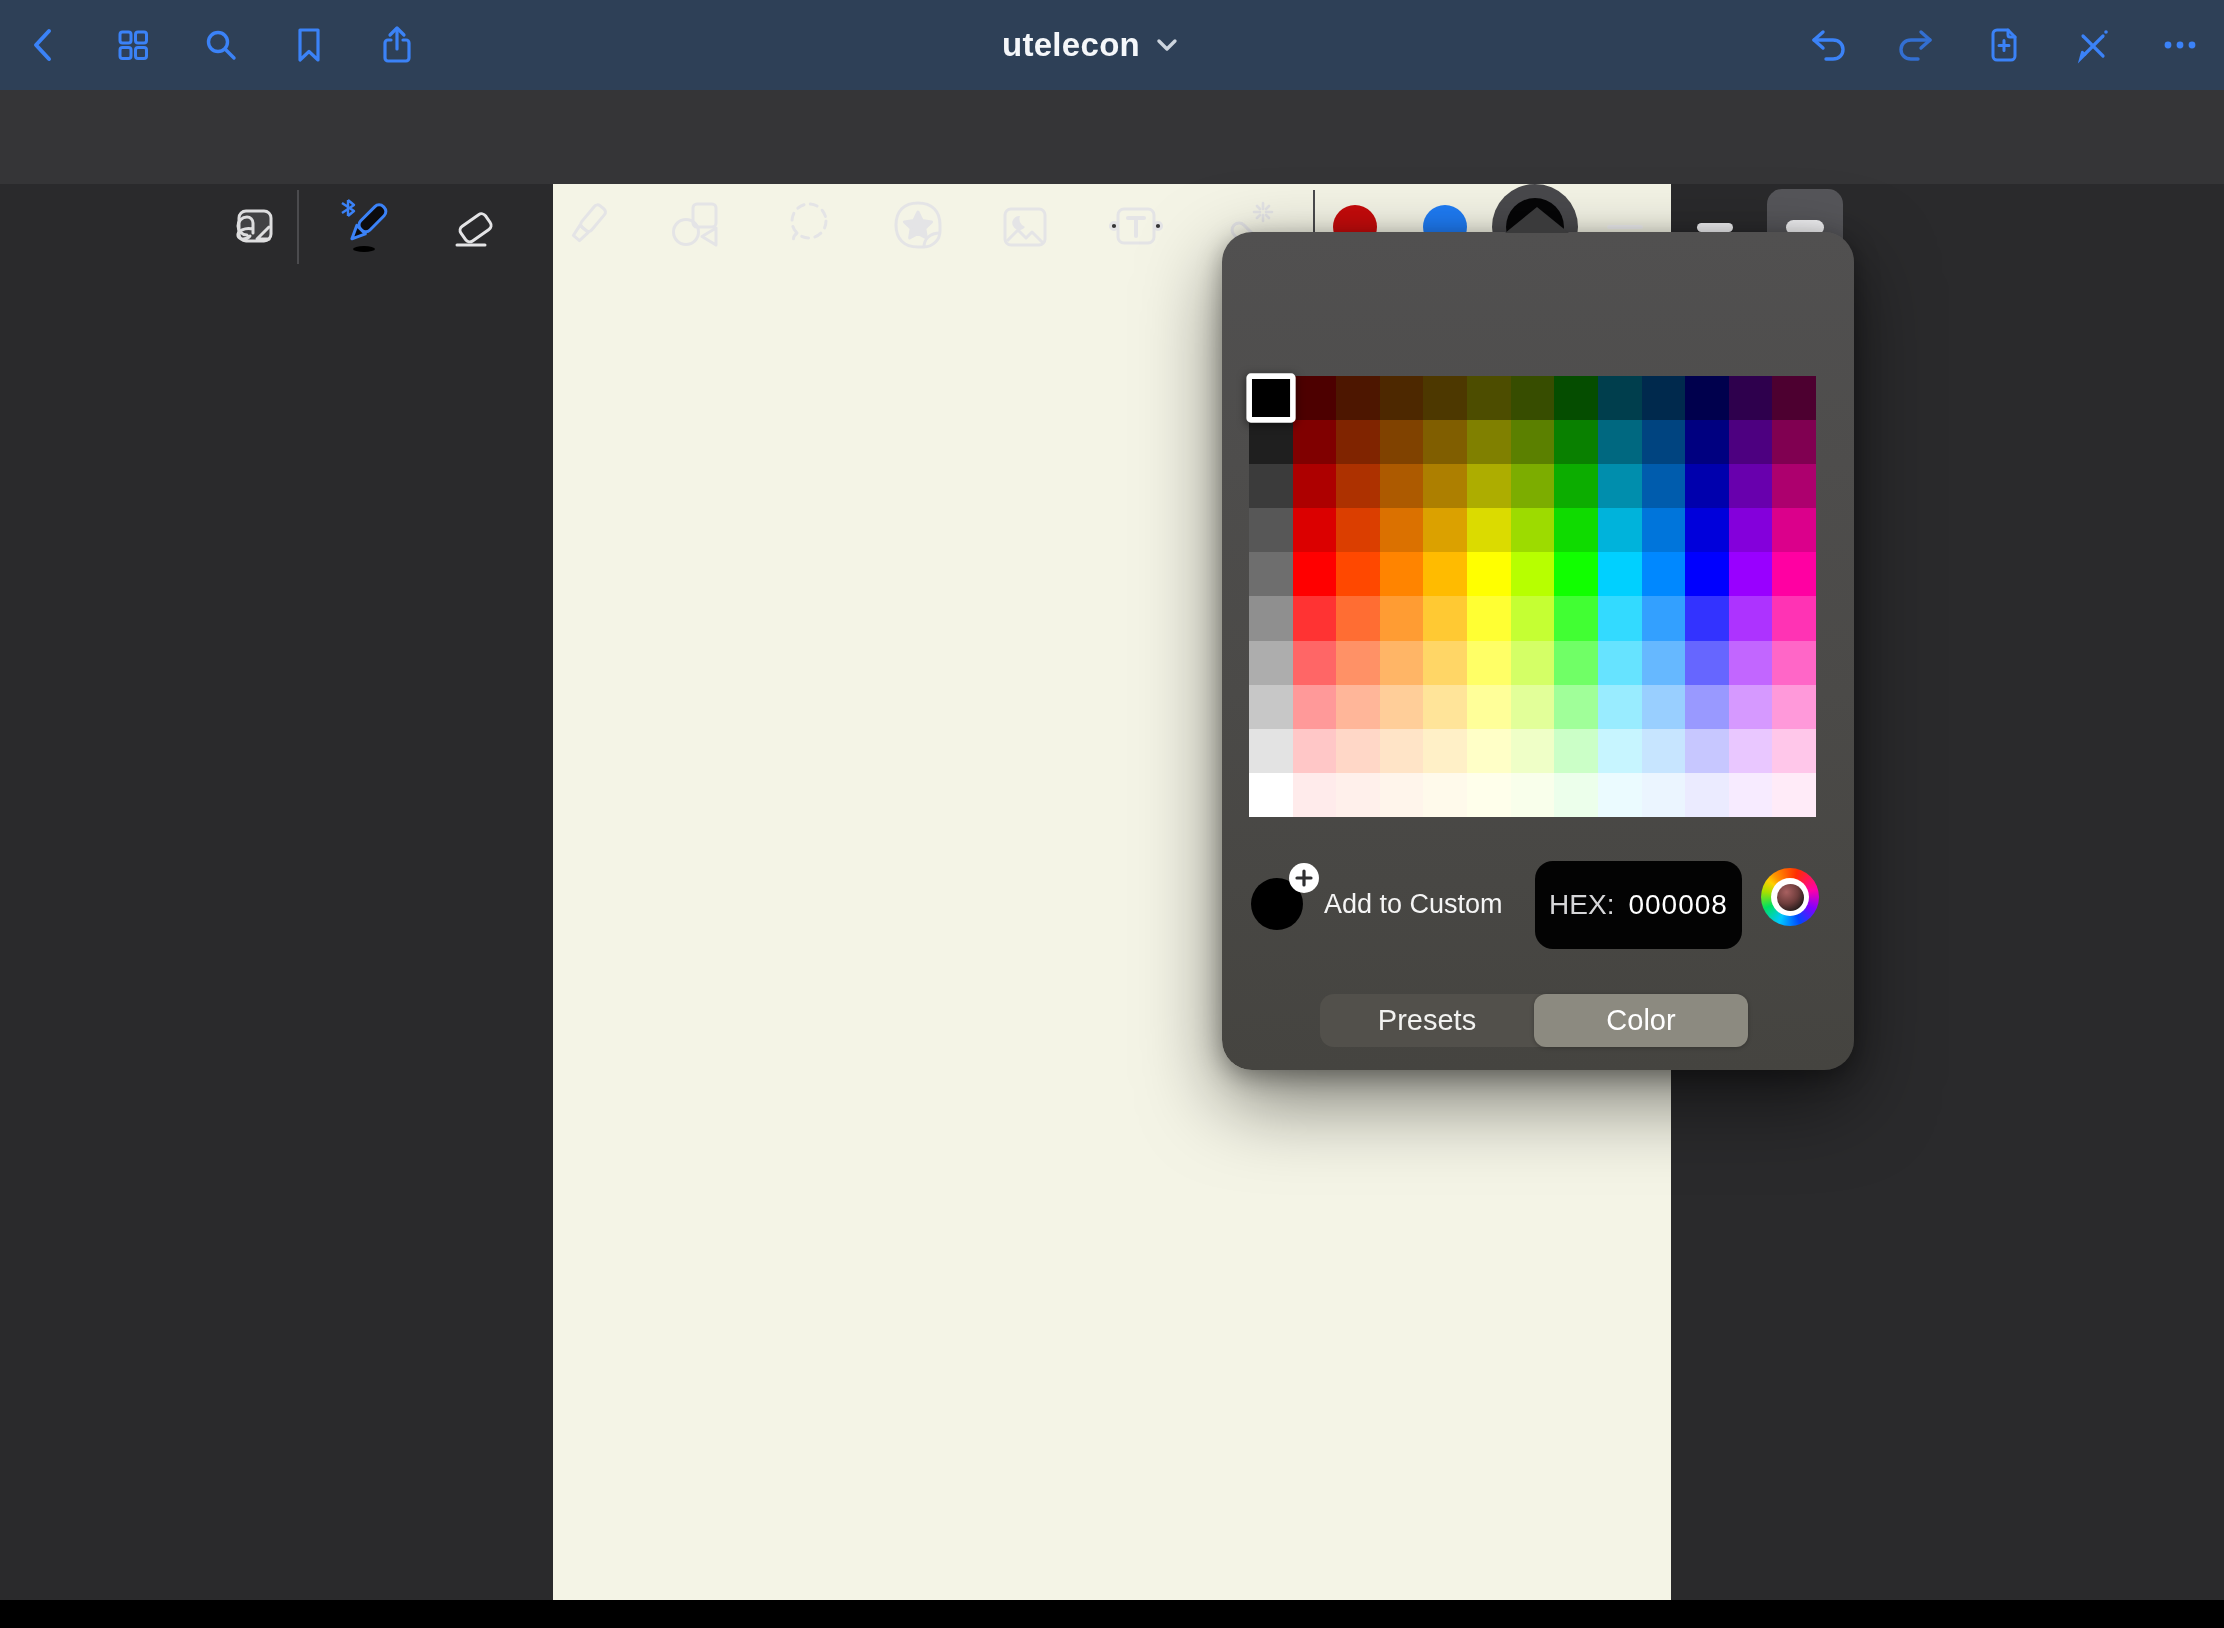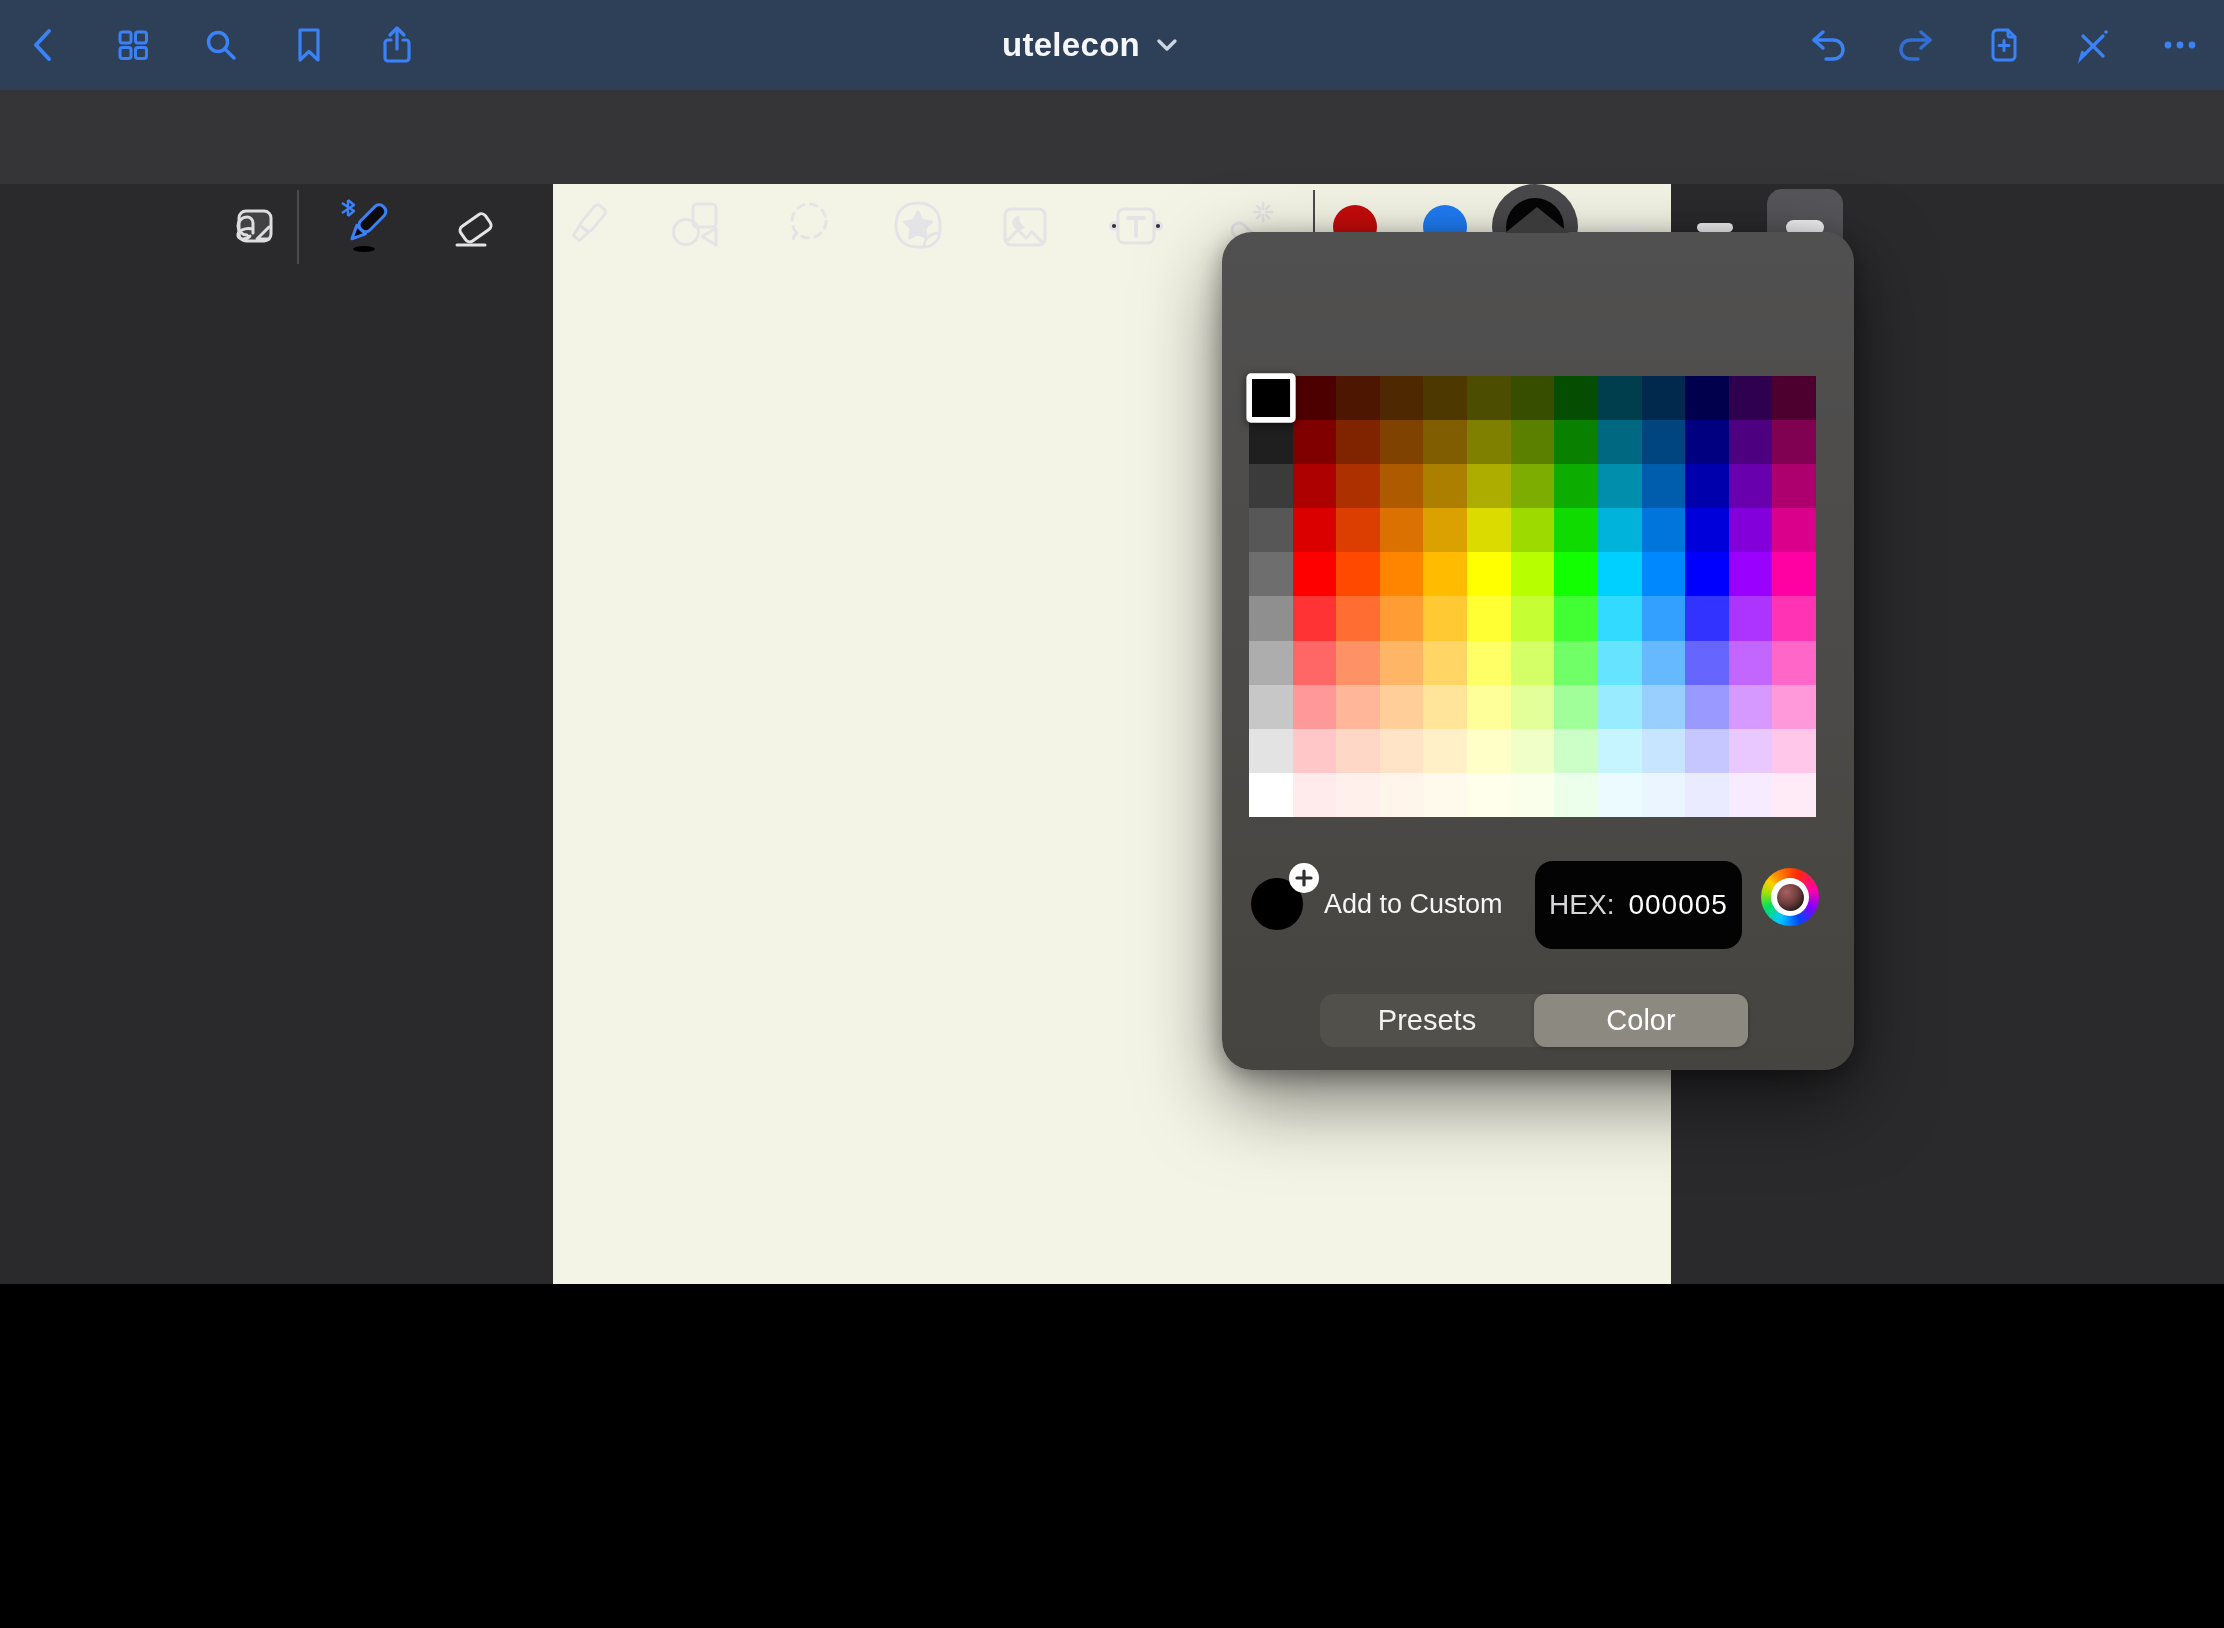--- a/index.html
+++ b/index.html
@@ -1,21 +1,21 @@
 <!DOCTYPE html>
 <html style="--accent-blue: #3b82f7; --nav-bg: #2e4057; --toolbar-bg: #353537; --stage-bg: #2a2a2c; --page-color: #f4f4e6; --popover-header: #3a3a3b; --segment-bg: #52504b; --segment-selected: #8c8a80;"><head>
 <meta charset="utf-8">
 <style>
   :root{
     --accent-blue:#3b82f7; --nav-bg:#2e4057; --toolbar-bg:#353537; --stage-bg:#2a2a2c;
     --page-color:#f4f4e6; --popover-header:#3a3a3b; --segment-bg:#52504b; --segment-selected:#8c8a80;
   }
   *{margin:0;padding:0;box-sizing:border-box;}
   html,body{background:#000;}
-  #screen{position:relative;width:2224px;height:1284px;overflow:hidden;
+  #screen{position:relative;width:2224px;height:1600px;overflow:hidden;
     font-family:"Liberation Sans","DejaVu Sans",sans-serif;background:var(--stage-bg);text-align:right;}
   svg{display:block;}
 
   
   .nav{position:absolute;left:0;top:0;width:100%;height:90px;background:var(--nav-bg);z-index:3;}
   .nav-btn{position:absolute;top:19px;width:52px;height:52px;display:flex;align-items:center;justify-content:center;}
   .title-group{position:absolute;left:1090px;top:45px;transform:translate(-50%,-50%);
     display:flex;align-items:center;gap:16px;cursor:default;}
   .title-text{color:#f5f7fa;font-size:33px;font-weight:700;letter-spacing:.3px;}
 
@@ -457,21 +457,21 @@
       <span>
         <svg width="18" height="18" viewBox="0 0 18 18" stroke="#2f2f31" stroke-width="3.2" stroke-linecap="round">
             <path d="M9 2 v14 M2 9 h14"></path>
           </svg>
       </span>
     </div>
     <div class="add-label">Add to Custom</div>
 
     <div class="hex-field">
       <span class="hex-label">HEX:</span>
-      <span class="hex-value">000005</span>
+      <span class="hex-value">000008</span>
     </div>
 
     <div class="wheel">
       <div class="wheel-inner">
         <div class="wheel-core"></div>
       </div>
     </div>
 
     <div class="segmented">
       <div class="segment">Presets</div>

